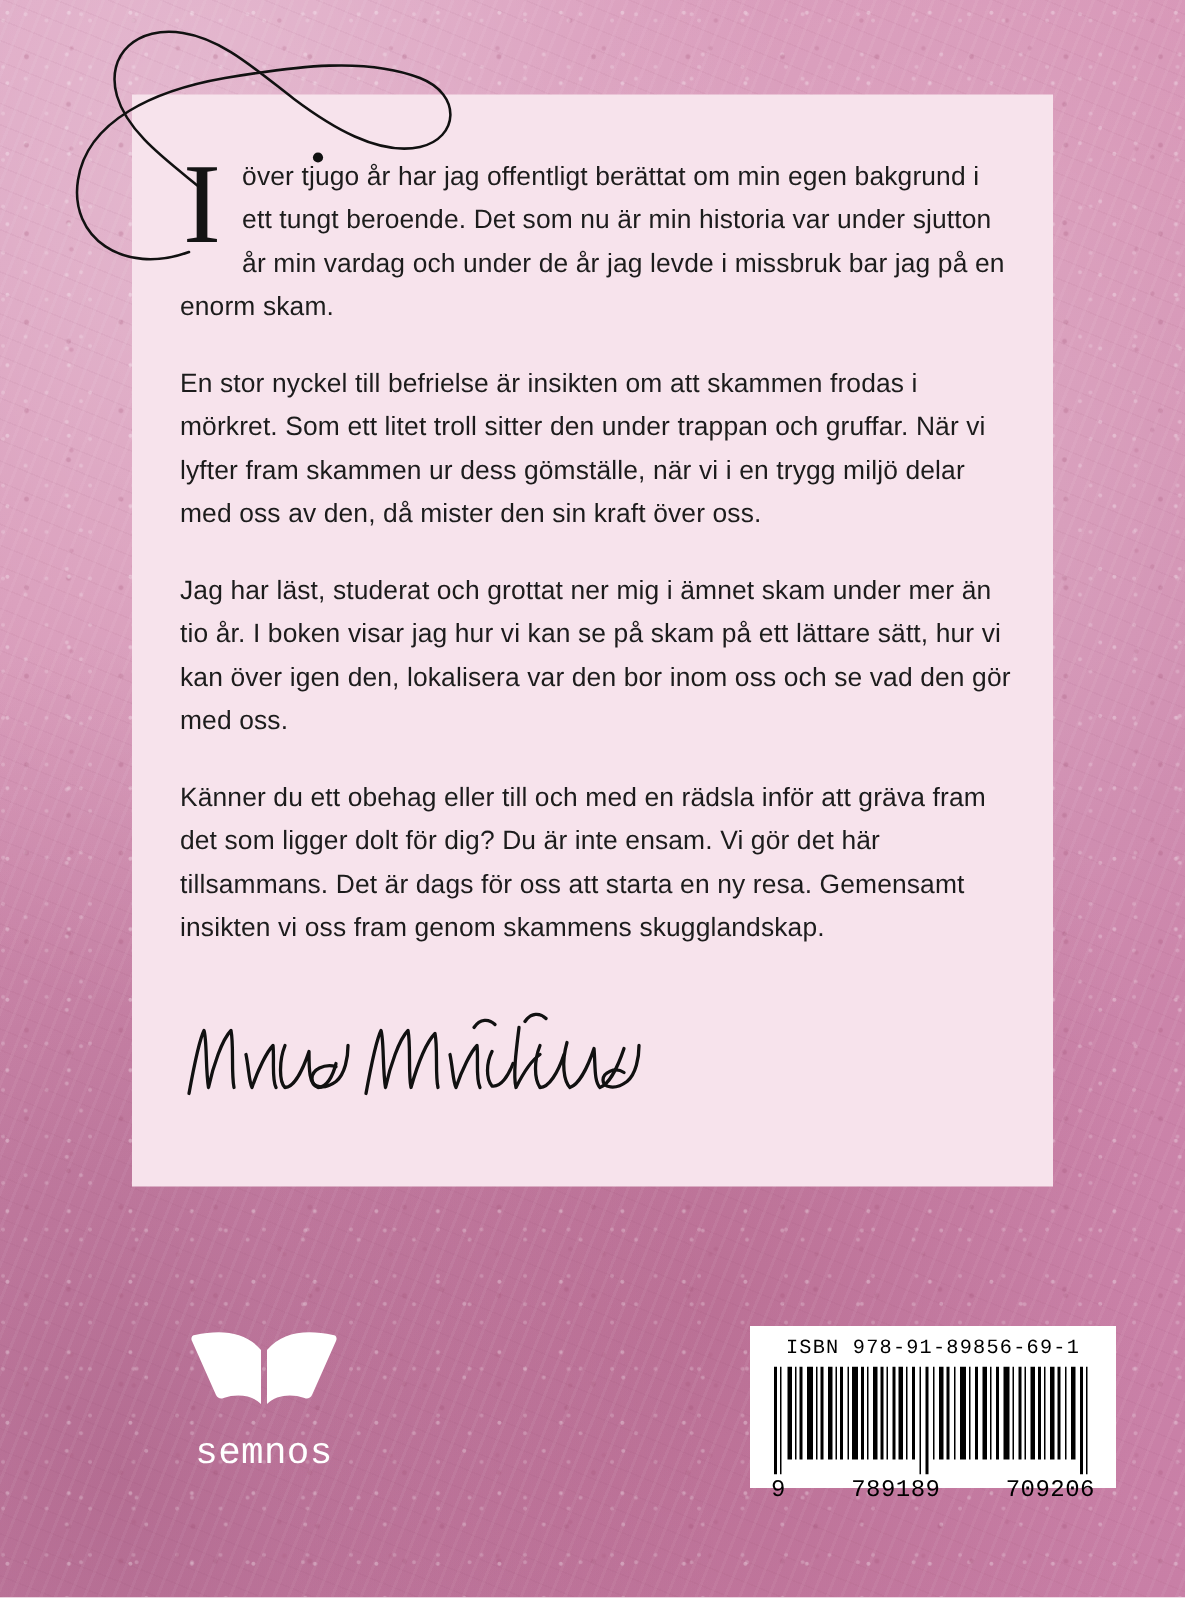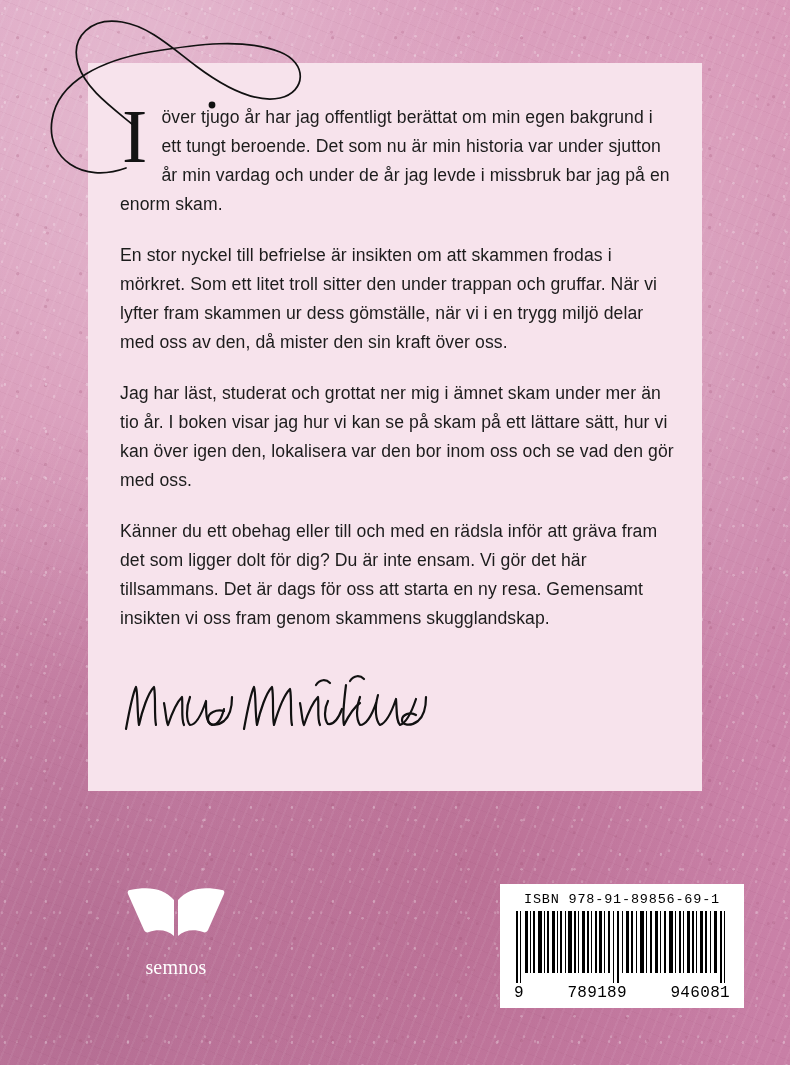--- a/index.html
+++ b/index.html
@@ -118,33 +118,33 @@
     z-index: 3;
     text-align: center;
   }
   .logo-mark {
     width: 108px;
     height: 60px;
     margin: 0 auto 10px auto;
   }
   .logo-name {
     color: #ffffff;
-    font-size: 20px;
+    font-size: 25px;
     line-height: 27px;
     letter-spacing: 0.01em;
-    font-family: Liberation Serif, serif;
+    font-family: Liberation Mono, monospace;
   }
 
   
   .barcode-box {
     position: absolute;
     left: 500px;
     top: 884px;
     width: 244px;
-    height: 124px;
+    height: 108px;
     background: #ffffff;
     z-index: 3;
     padding: 0;
   }
   .isbn-text {
     text-align: center;
     font-family: "Liberation Mono", monospace;
     font-size: 13.5px;
     letter-spacing: 0.06em;
     color: #000;
@@ -272,16 +272,16 @@
         <rect x="191" y="0" width="2" height="62"></rect>
         <rect x="196" y="0" width="1" height="62"></rect>
         <rect x="200" y="0" width="3" height="62"></rect>
         <rect x="206" y="0" width="2" height="72"></rect>
         <rect x="210" y="0" width="1" height="72"></rect>
       </g>
     </svg>
     <div class="barcode-digits">
       <span>9</span>
       <span>789189</span>
-      <span>946081</span>
+      <span>709206</span>
     </div>
   </div>
 </div>
 
 </body></html>

